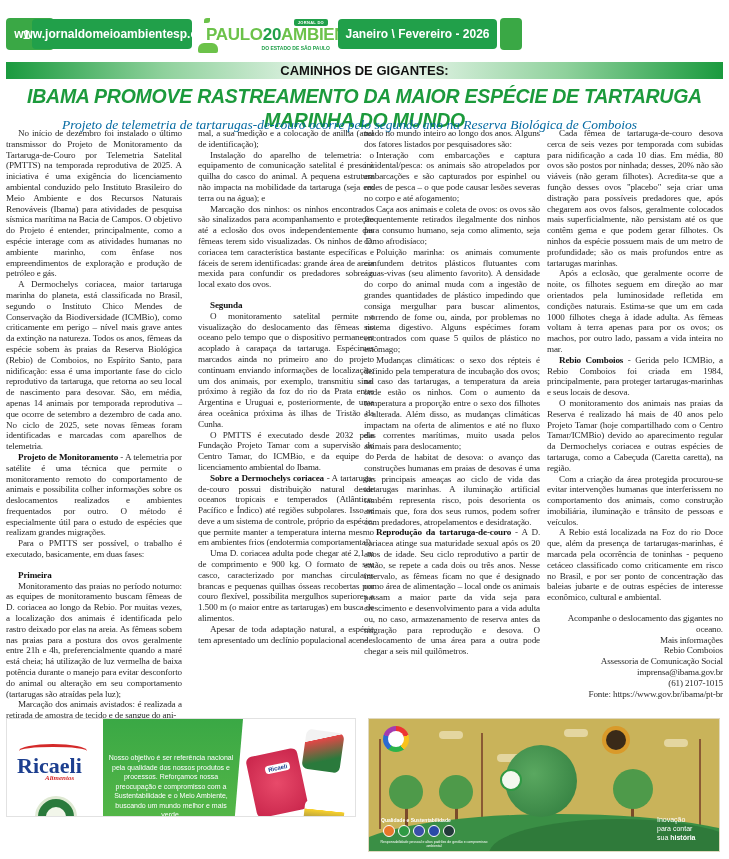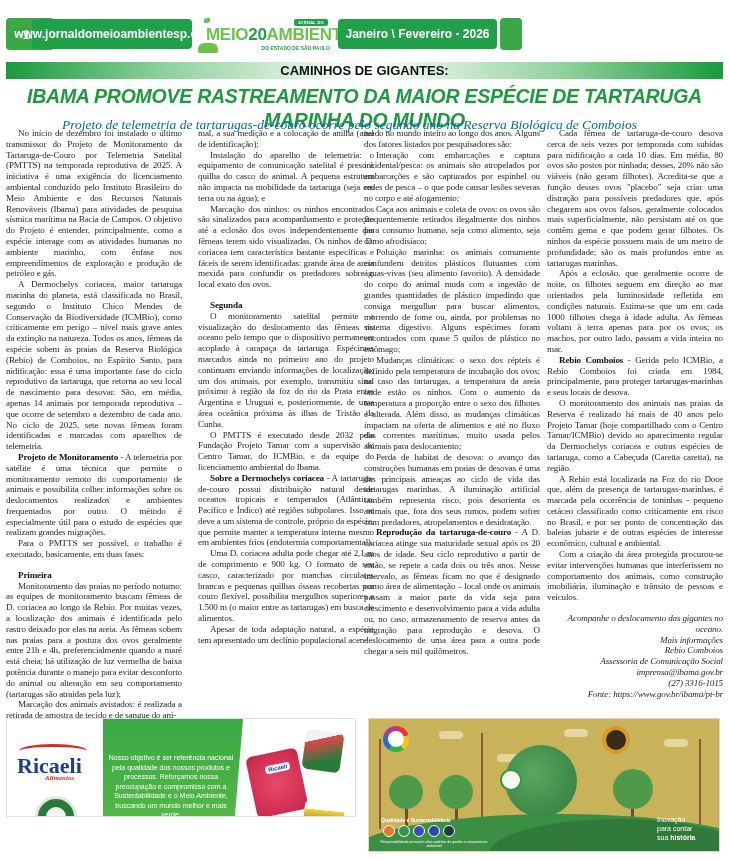--- a/index.html
+++ b/index.html
@@ -33,21 +33,21 @@
   .subhead { position: absolute; top: 117px; left: 0; width: 699px; text-align: center;
              font: italic 13.5px "Liberation Serif", serif; color: #0369a1; }
 
   
   .col { position: absolute; top: 128px; width: 176px; font-size: 9.1px; line-height: 10.8px; text-align: justify; color: #2a2a2a; letter-spacing: -.15px; }
   .col p { text-indent: 12px; }
   .col p.noind { text-indent: 0; }
   .col .gap { height: 10px; }
   .col b { color: #111; }
   .c1 { left: 6px; } .c2 { left: 184px; margin-left: 14px; } .c3 { left: 364px; } .c4 { left: 547px; }
-  .credits { text-align: right; font-style: italic; margin-top: 10px; }
+  .credits { text-align: right; margin-top: 10px; }
   .credits div { text-indent: 0; }
 
   
   .ad1 { position: absolute; top: 718px; left: 6px; width: 350px; height: 99px; background: #fff; border: 1px solid #e2e2e2; overflow: hidden; }
   .ad1 .swoosh { position: absolute; left: 12px; top: 25px; width: 68px; height: 14px; border-top: 3px solid #d42a2a; border-radius: 50% 50% 0 0; }
   .ad1 .brand { position: absolute; left: 10px; top: 34px; font: bold 22px "Liberation Serif", serif; color: #1d3f8f; }
   .ad1 .brand-sub { position: absolute; left: 38px; top: 55px; font: bold italic 7px "Liberation Serif", serif; color: #d42a2a; }
   .ad1 .seal { position: absolute; left: 28px; top: 77px; width: 42px; height: 42px; border-radius: 50%; background: #2a7a3c; border: 3px solid #dfe9d3; }
   .ad1 .seal::after { content: ""; position: absolute; left: 8px; top: 8px; width: 20px; height: 20px; border-radius: 50%; background: #f2f6ea; }
   .ad1 .ribbon { position: absolute; left: 40px; top: 115px; width: 18px; height: 18px; background: #2f9a44; clip-path: polygon(0 0,100% 0,100% 100%,50% 70%,0 100%); }
@@ -85,21 +85,21 @@
 </head>
 <body>
 
 <div class="hdr">
   <div class="pg-num">18</div>
   <div class="url-box">www.jornaldomeioambientesp.org</div>
   <div class="logo">
     <span class="bfly"></span>
     <span class="blob"></span>
     <span class="jd">JORNAL DO</span>
-    <span class="meio"><span>MEIO</span><b>20</b><span>AMBIENTE</span></span>
+    <span class="meio"><span>PAULO</span><b>20</b><span>AMBIENTE</span></span>
     <span class="estado">DO ESTADO DE SÃO PAULO</span>
   </div>
   <div class="date-box">Janeiro \ Fevereiro - 2026</div>
   <div class="corner-box"></div>
 </div>
 
 <div class="kicker">CAMINHOS DE GIGANTES:</div>
 <div class="headline">IBAMA PROMOVE RASTREAMENTO DA MAIOR ESPÉCIE DE TARTARUGA MARINHA DO MUNDO</div>
 <div class="subhead">Projeto de telemetria de tartarugas-de-couro ocorre pelo segundo ano na Reserva Biológica de Comboios</div>
 
@@ -132,29 +132,29 @@
     <p><span>Poluição marinha: os animais comumente confundem detritos plásticos flutuantes com águas-vivas (seu alimento favorito). A densidade do corpo do animal muda com a ingestão de grandes quantidades de plástico impedindo que consiga mergulhar para buscar alimentos, morrendo de fome ou, ainda, por problemas no sistema digestivo. Alguns espécimes foram encontrados com quase 5 quilos de plástico no estômago;</span></p>
     <p><span>Mudanças climáticas: o sexo dos répteis é definido pela temperatura de incubação dos ovos; no caso das tartarugas, a temperatura da areia onde estão os ninhos. Com o aumento da temperatura a proporção entre o sexo dos filhotes é alterada. Além disso, as mudanças climáticas impactam na oferta de alimentos e até no fluxo das correntes marítimas, muito usada pelos animais para deslocamento;</span></p>
     <p><span>Perda de habitat de desova: o avanço das construções humanas em praias de desovas é uma das principais ameaças ao ciclo de vida das tartarugas marinhas. A iluminação artificial também representa risco, pois desorienta os animais que, fora dos seus rumos, podem sofrer com predadores, atropelamentos e desidratação.</span></p>
     <p><b>Reprodução da tartaruga-de-couro</b><span> - A D. coriacea atinge sua maturidade sexual após os 20 anos de idade. Seu ciclo reprodutivo a partir de então, se repete a cada dois ou três anos. Nesse intervalo, as fêmeas ficam no que é designado como área de alimentação – local onde os animais passam a maior parte da vida seja para crescimento e desenvolvimento para a vida adulta ou, no caso, armazenamento de reserva antes da migração para reprodução e desova. O deslocamento de uma área para a outra pode chegar a seis mil quilômetros.</span></p>
   </div>
 <div class="col c4">
     <p><span>Cada fêmea de tartaruga-de-couro desova cerca de seis vezes por temporada com subidas para nidificação a cada 10 dias. Em média, 80 ovos são postos por ninhada; desses, 20% não são viáveis (não geram filhotes). Acredita-se que a função desses ovos "placebo" seja criar uma distração para possíveis predadores que, após chegarem aos ovos falsos, geralmente colocados mais superficialmente, não persistam até os que contêm gema e que podem gerar filhotes. Os ninhos da espécie possuem mais de um metro de profundidade; são os mais profundos entre as tartarugas marinhas.</span></p>
     <p><span>Após a eclosão, que geralmente ocorre de noite, os filhotes seguem em direção ao mar orientados pela luminosidade refletida em condições naturais. Estima-se que um em cada 1000 filhotes chega à idade adulta. As fêmeas voltam à terra apenas para por os ovos; os machos, por outro lado, passam a vida inteira no mar.</span></p>
     <p><b>Rebio Comboios</b><span> - Gerida pelo ICMBio, a Rebio Comboios foi criada em 1984, principalmente, para proteger tartarugas-marinhas e seus locais de desova.</span></p>
     <p><span>O monitoramento dos animais nas praias da Reserva é realizado há mais de 40 anos pelo Projeto Tamar (hoje compartilhado com o Centro Tamar/ICMBio) devido ao aparecimento regular da Dermochelys coriacea e outras espécies de tartaruga, como a Cabeçuda (Caretta caretta), na região.</span></p>
+    <p><span>Com a criação da área protegida procurou-se evitar intervenções humanas que interferissem no comportamento dos animais, como construção imobiliária, iluminação e trânsito de pessoas e veículos.</span></p>
     <p><span>A Rebio está localizada na Foz do rio Doce que, além da presença de tartarugas-marinhas, é marcada pela ocorrência de toninhas - pequeno cetáceo classificado como criticamente em risco no Brasil, e por ser ponto de concentração das baleias jubarte e de outras espécies de interesse econômico, cultural e ambiental.</span></p>
-    <p><span>Com a criação da área protegida procurou-se evitar intervenções humanas que interferissem no comportamento dos animais, como construção imobiliária, iluminação e trânsito de pessoas e veículos.</span></p>
     <div class="credits">
       <div>Acompanhe o deslocamento das gigantes no oceano.</div>
       <div>Mais informações</div>
       <div>Rebio Comboios</div>
       <div>Assessoria de Comunicação Social</div>
       <div>imprensa@ibama.gov.br</div>
-      <div>(27) 3316-1015</div>
+      <div>(61) 2107-1015</div>
       <div>Fonte: https://www.gov.br/ibama/pt-br</div>
     </div>
   </div>
 
 <div class="ad1">
   <div class="swoosh"></div>
   <div class="brand">Ricaeli</div>
   <div class="brand-sub">Alimentos</div>
   <div class="seal"></div>
   <div class="ribbon"></div>

